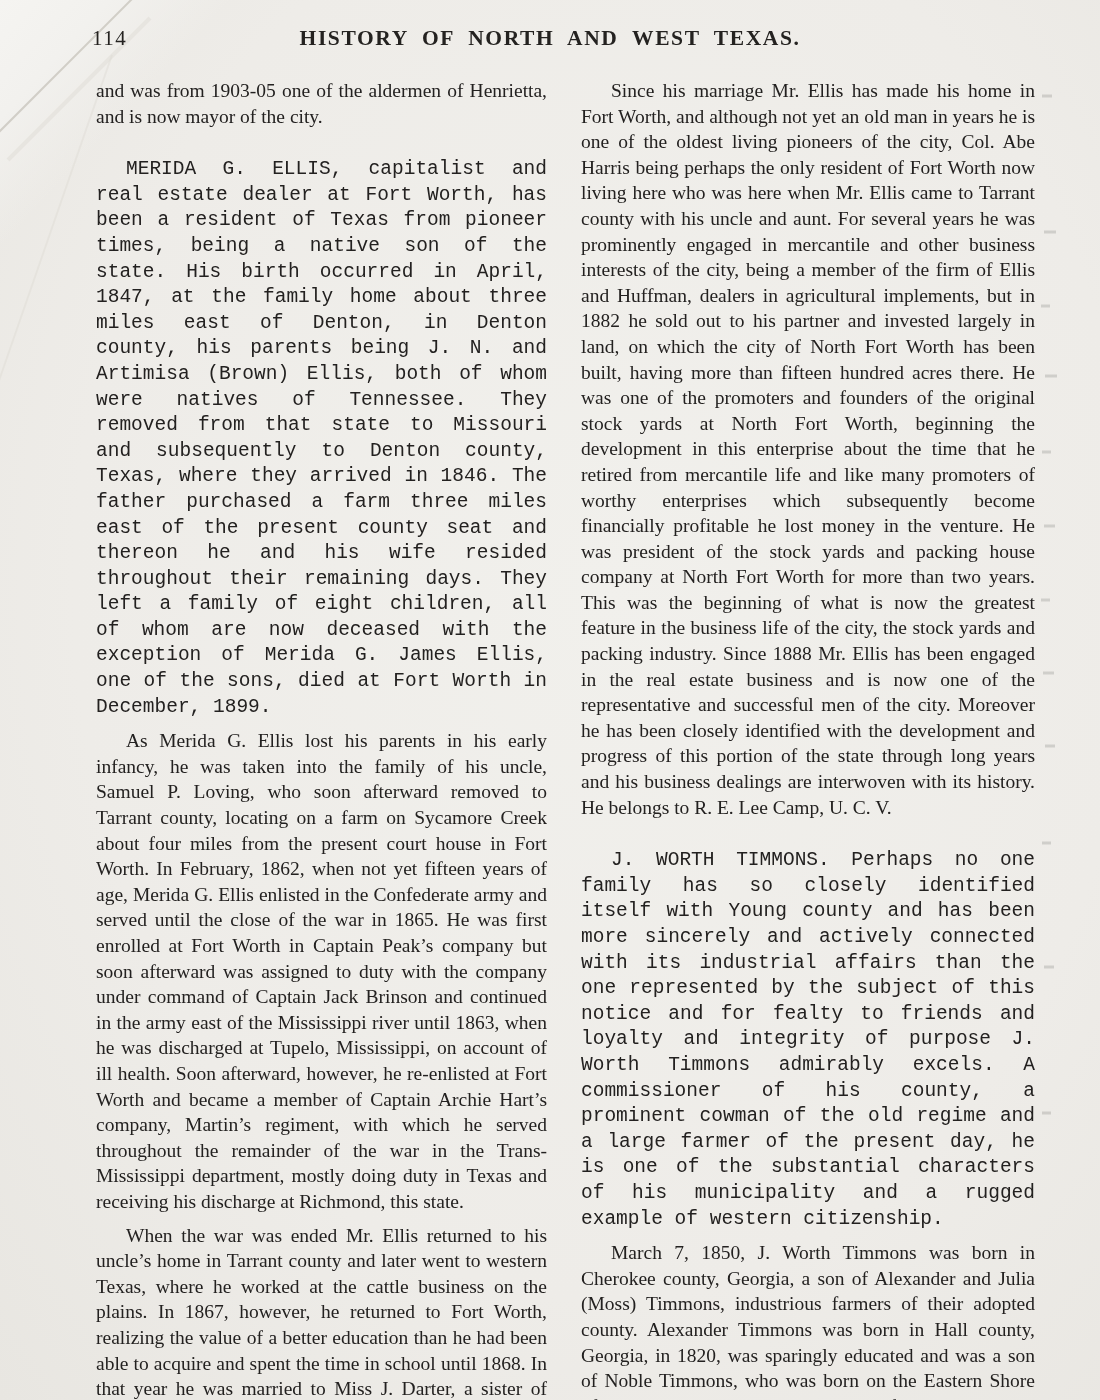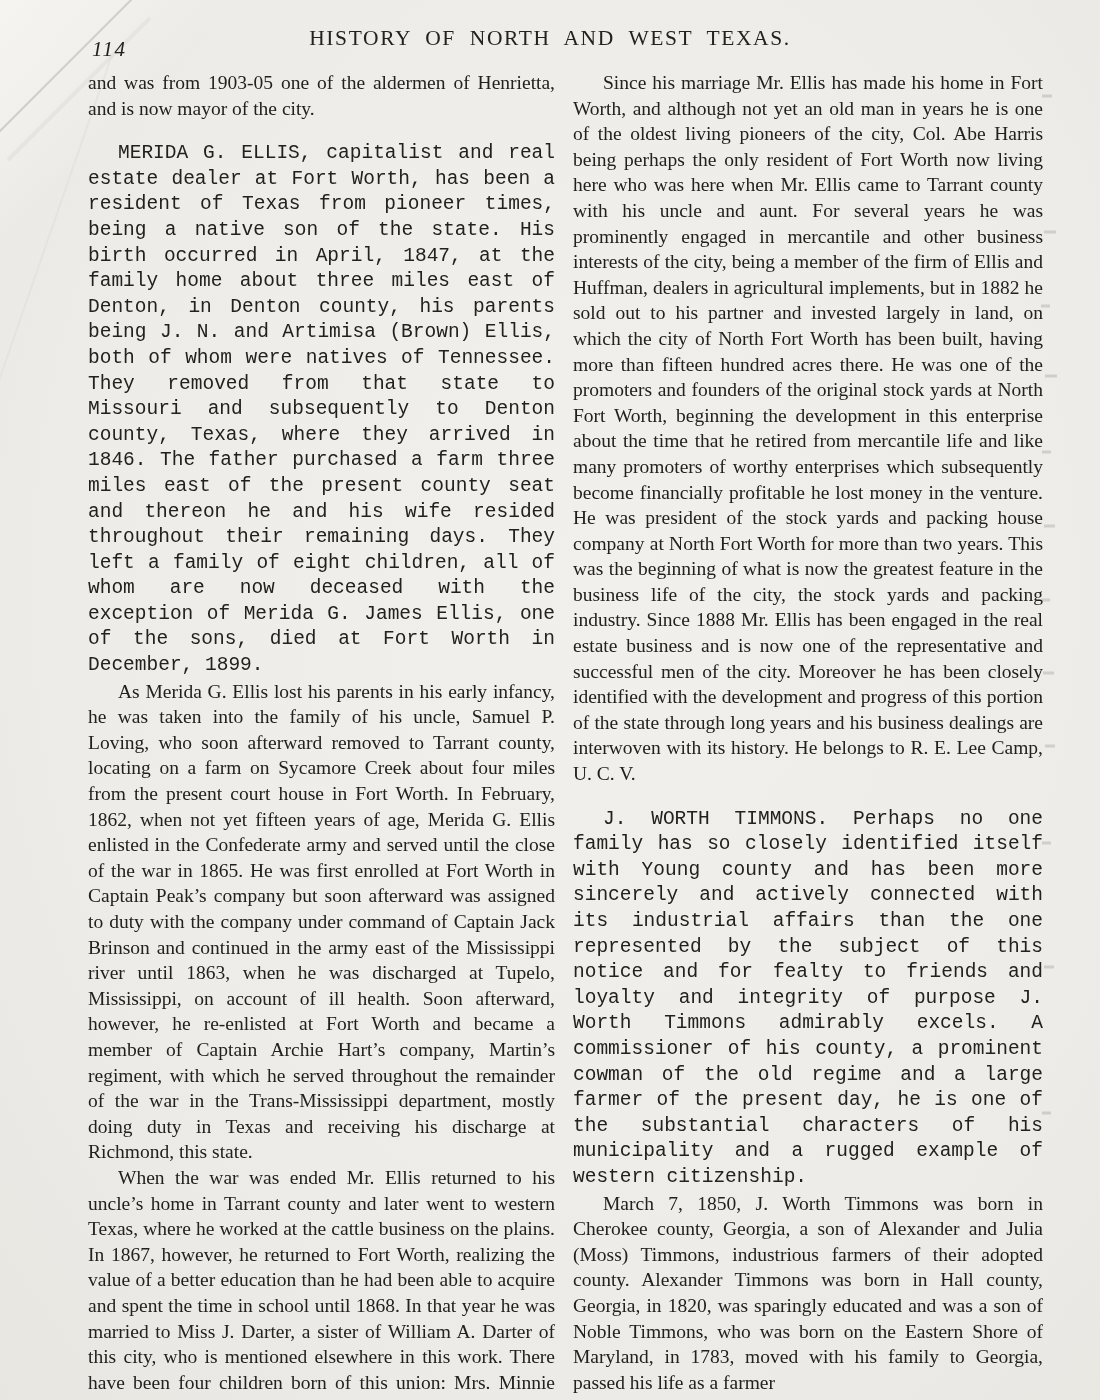--- a/index.html
+++ b/index.html
@@ -9,35 +9,35 @@
     overflow:hidden;
     background:
       linear-gradient(133deg, #f5f4f1 0px, #f2f1ee 80px, rgba(255,255,255,0) 170px),
       radial-gradient(ellipse at 55% 42%, #f1f0ec 0%, #eeece8 62%, #e8e6e1 100%);
     color:#211f1c;
     font-family:"Liberation Serif","DejaVu Serif",serif;
   }
   .scan-overlay { position:absolute; top:0; left:0; pointer-events:none; }
   .page-header { position:absolute; top:26px; left:0; width:100%; height:34px; }
   .page-number {
-    position:absolute; left:92px; top:11px;
-    font-size:21px; letter-spacing:1.5px; color:#242220;font-style:italic;
+    position:absolute; left:92px; top:0;
+    font-size:21px; letter-spacing:1.5px; color:#242220;
   }
   .book-title {
-    margin:0; text-align:center; font-weight:normal;
+    margin:0; text-align:center; font-weight:bold;
     font-size:21.5px; letter-spacing:1.6px; word-spacing:7px; color:#242220;
   }
   .columns {
     position:absolute; top:70px; left:88px;
     display:flex; gap:18px;
   }
   .col-left  { width:467px; }
   .col-right { width:470px; }
   .col p {
-    margin:0; text-indent:30px; text-align:justify;
+    margin:8px; text-indent:30px; text-align:justify;
     font-size:19.5px; line-height:25.6px; color:#232120;
   }
   .col p.no-indent { text-indent:0; }
   .col p.entry { padding-top:20px;font-family:Liberation Mono, monospace; }
 </style>
 </head>
 <body>
 
 <div class="page">
 

